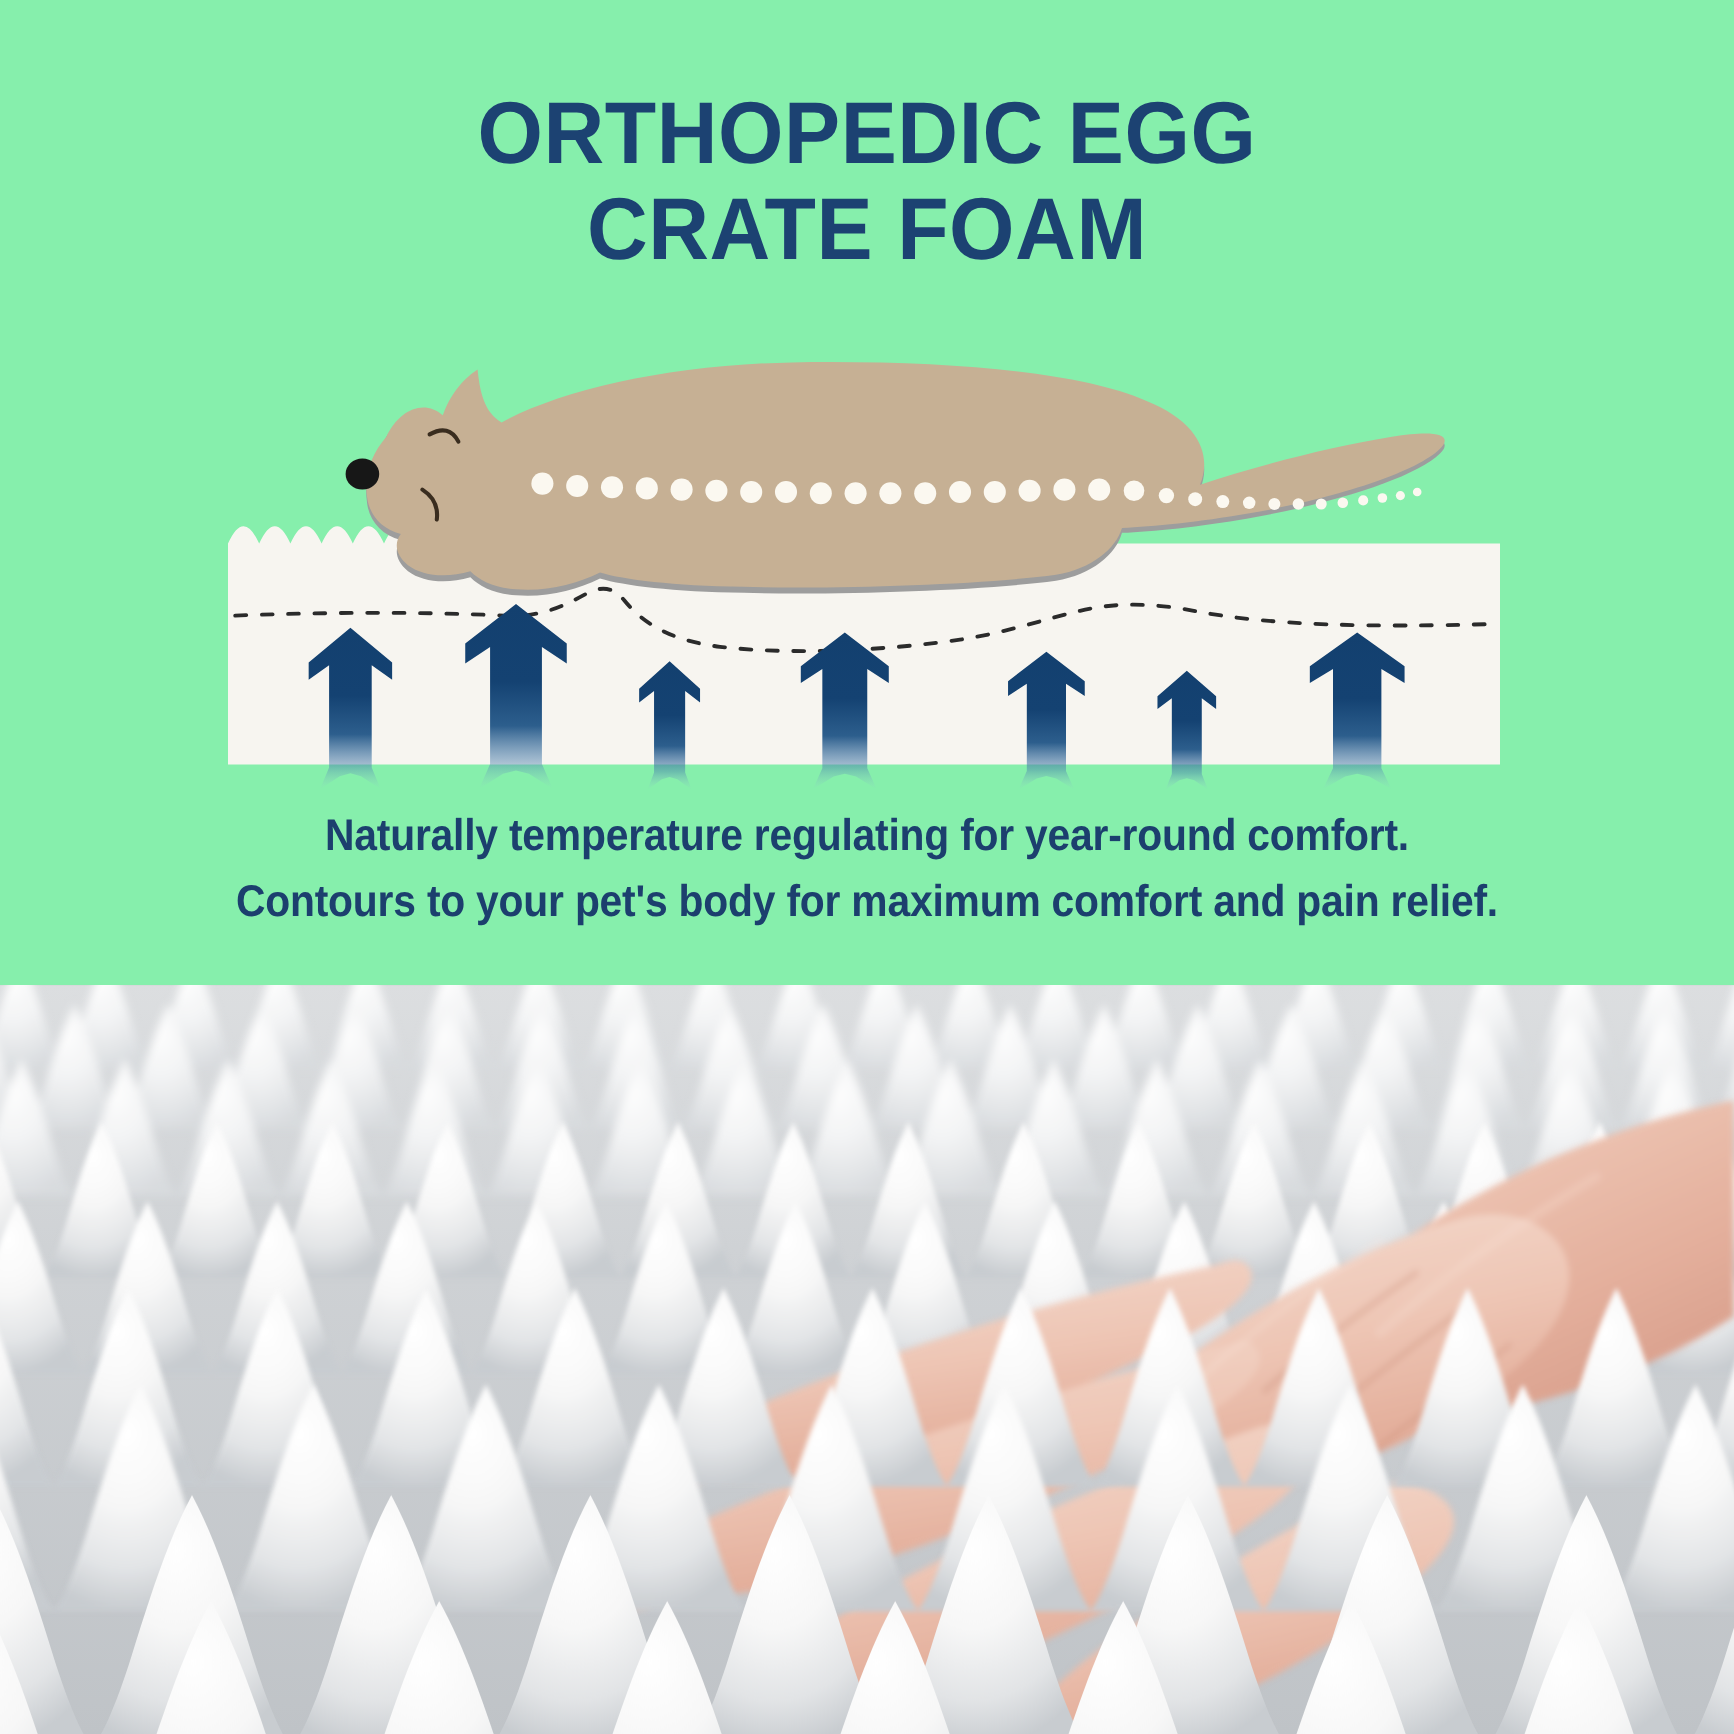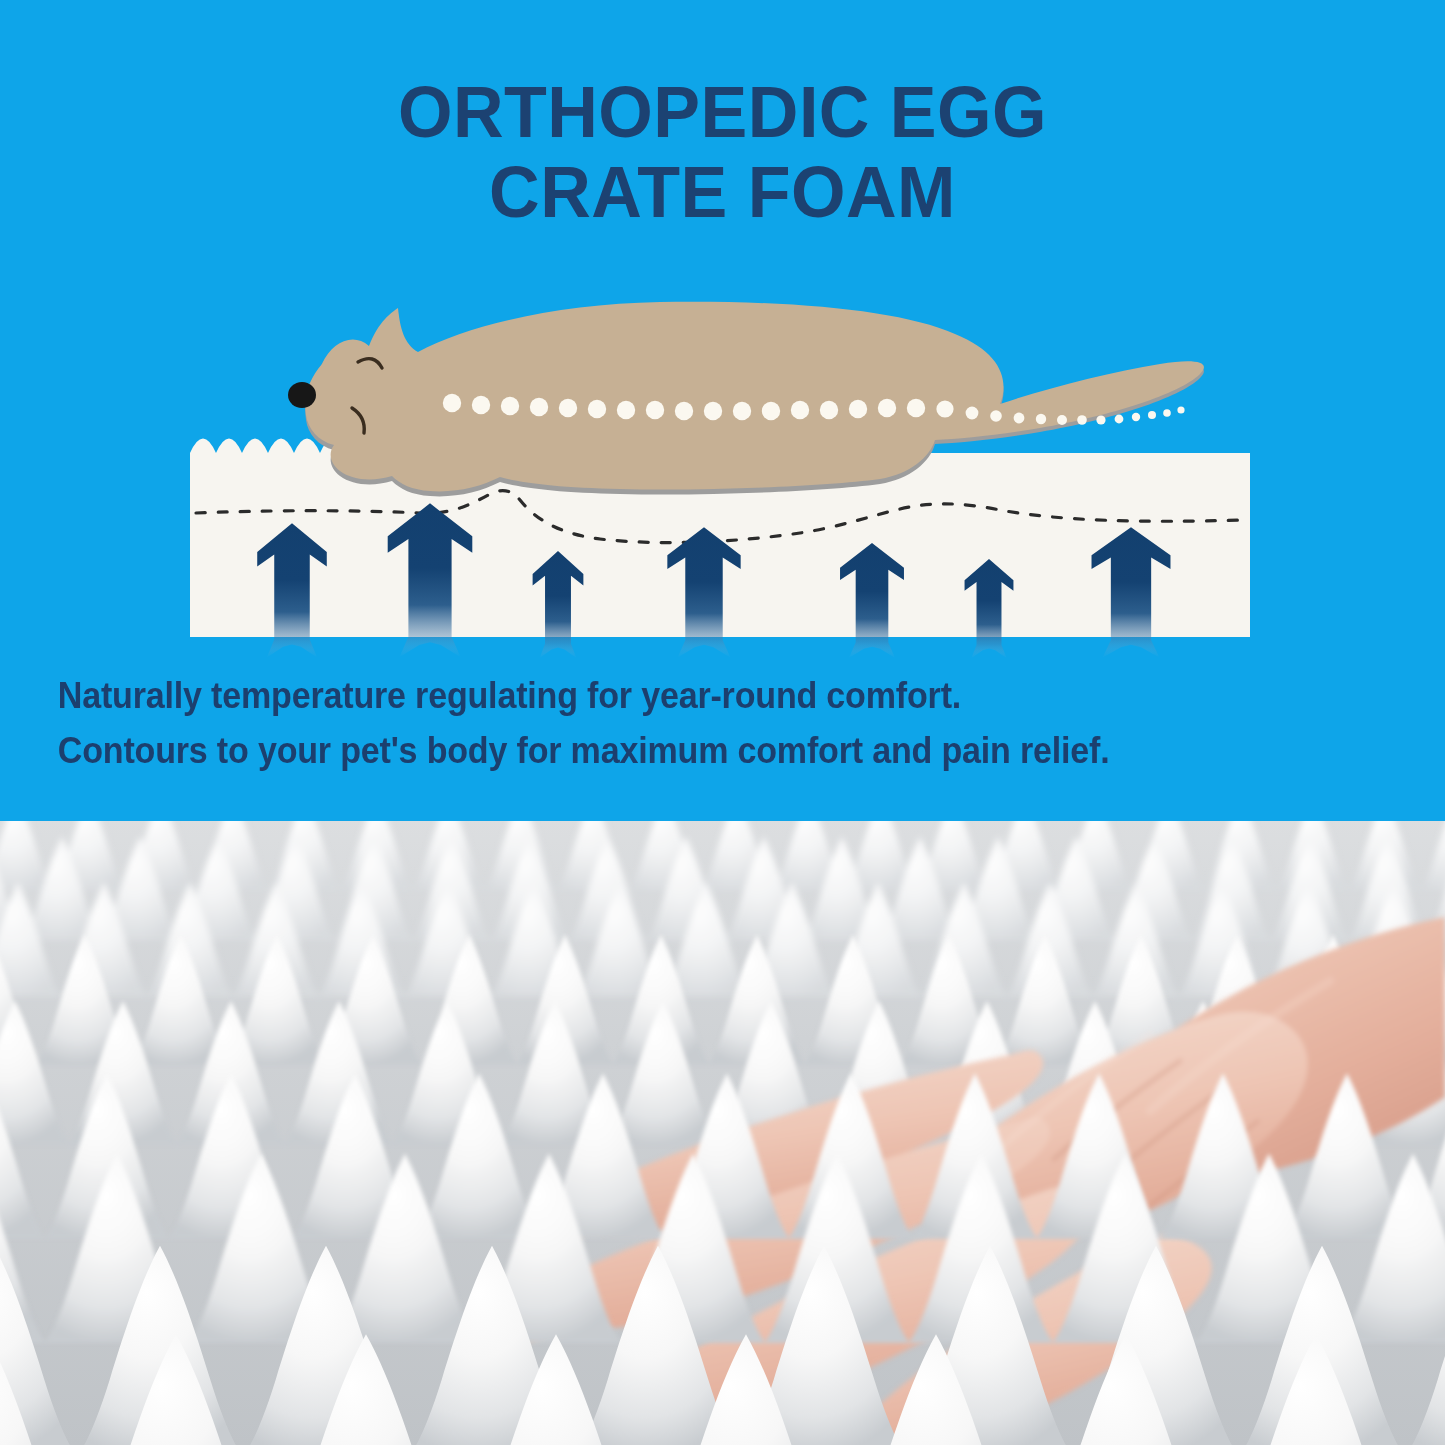--- a/index.html
+++ b/index.html
@@ -20,21 +20,21 @@
     background: #cbcbcb;
   }
 
   
   .top-panel {
     position: absolute;
     left: 0;
     top: 0;
     width: 1445px;
     height: 821px;
-    background: #0ea5e9;
+    background: #86efac;
     overflow: hidden;
   }
 
   .headline {
     position: absolute;
     left: 0;
     top: 72px;
     width: 1445px;
     text-align: center;
     color: #1c4272;
@@ -60,20 +60,21 @@
     display: block;
     width: 1445px;
     height: 380px;
   }
 
   .tagline-block {
     position: absolute;
     left: 0;
     top: 668px;
     width: 1445px;
+    text-align: center;
     color: #1c3f6e;
   }
   .tagline {
     font-family: "Liberation Sans", sans-serif;
     font-weight: bold;
     font-size: 37px;
     line-height: 55px;
     letter-spacing: -0.2px;
     transform: scaleX(0.92);
     transform-origin: center center;

